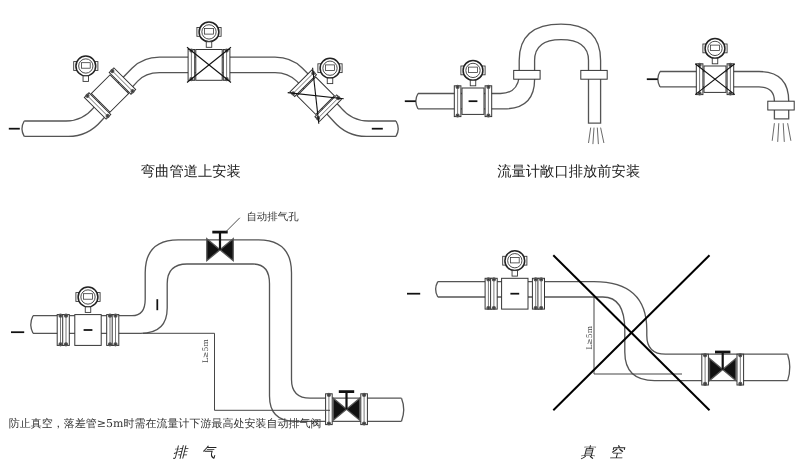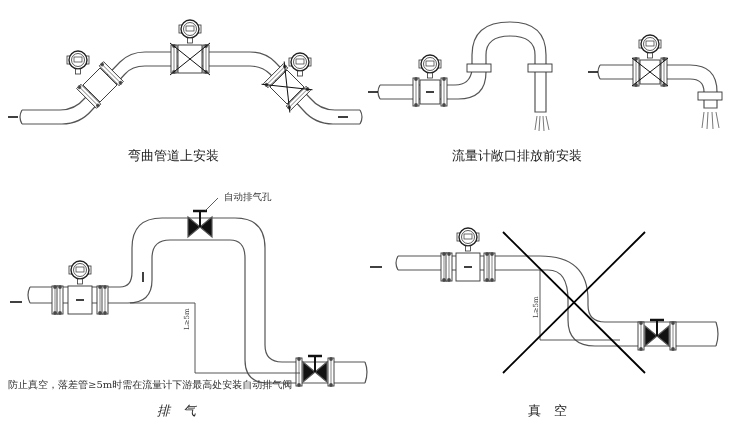--- a/index.html
+++ b/index.html
@@ -171,13 +171,13 @@
   </g>
 </svg>
 
 <div class="caption cap-big" style="left:128px; top:147px;">弯曲管道上安装</div>
 <div class="caption cap-big" style="left:452px; top:147px;">流量计敞口排放前安装</div>
 <div class="caption cap-small" style="left:224px; top:191px;">自动排气孔</div>
 <div class="caption note" style="left:8px; top:378px;text-align:center;">防止真空，落差管≥5m时需在流量计下游最高处安装自动排气阀</div>
 <div class="caption dim" style="left:183px; top:330px; transform:rotate(-90deg); transform-origin:left top;">L≥5m</div>
 <div class="caption cap-big" style="left:157px; top:402px;font-style:italic;">排　气</div>
 <div class="caption dim" style="left:532px; top:318px; transform:rotate(-90deg); transform-origin:left top;">L≥5m</div>
-<div class="caption cap-big" style="left:528px; top:402px;">真　空</div>
+<div class="caption cap-big" style="left:528px; top:402px;font-style:italic;">真　空</div>
 
 </body></html>

